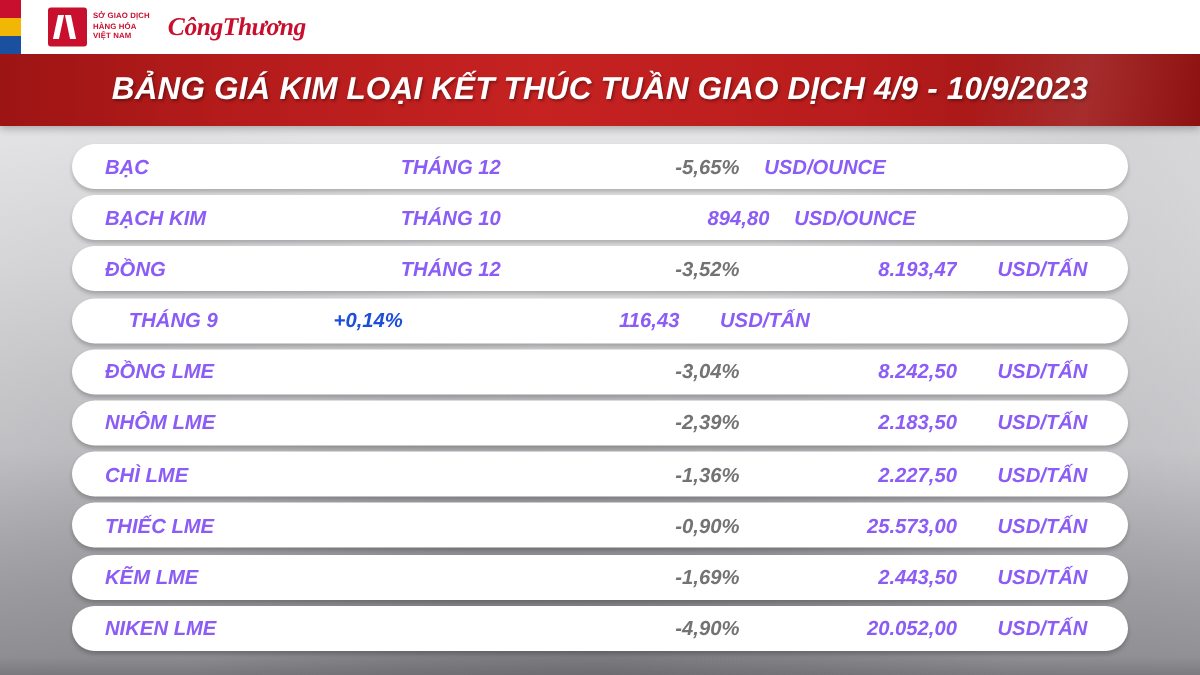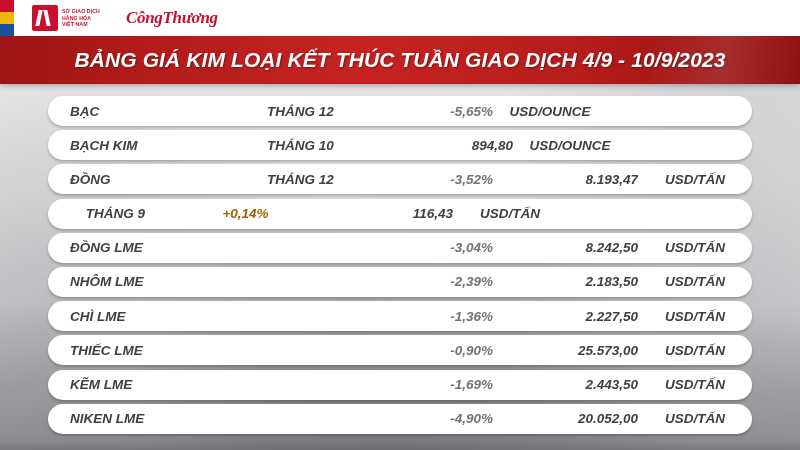--- a/index.html
+++ b/index.html
@@ -61,21 +61,21 @@
     display: flex;
     flex-direction: column;
   }
   .stripe-red { flex: 1; background: #c8102e; }
   .stripe-yellow { flex: 1; background: #f2b705; }
   .stripe-blue { flex: 1; background: #1b4fa0; }
 
   .logo-block {
     display: flex;
     align-items: center;
-    gap: 20px;
+    gap: 6px;
     margin-left: 18px;
   }
   .logo-mxv {
     display: flex;
     align-items: center;
     gap: 4px;
   }
   .mxv-mark {
     width: 26px;
     height: 26px;
@@ -159,21 +159,21 @@
     margin-bottom: 4.2px;
     background: #ffffff;
     border-radius: 15px;
     box-shadow: 0 2px 3px rgba(0,0,0,0.22);
     display: flex;
     align-items: center;
   }
   .cell {
     font-size: 13.5px;
     font-weight: bold;
-    color: #404040;
+    color: #8b5cf6;
     white-space: nowrap;
     overflow: hidden;
   }
   .c-name {
     width: 185px;
     padding-left: 22px;
     box-sizing: border-box;
     font-style: italic;
   }
   .c-month {
@@ -192,21 +192,21 @@
     font-style: italic;
   }
   .c-unit {
     width: 100px;
     text-align: center;
     padding-left: 14px;
     box-sizing: border-box;
     font-style: italic;
   }
   .neg { color: #737373; text-align: right; }
-  .pos { color: #a16207; }
+  .pos { color: #1d4ed8; }
 
   
   .bottom-band {
     position: absolute;
     left: 0; bottom: 0;
     width: 800px; height: 12px;
     background: linear-gradient(180deg, rgba(90,90,95,0.0) 0%, rgba(70,70,75,0.25) 100%);
     z-index: 2;
   }
 </style>

